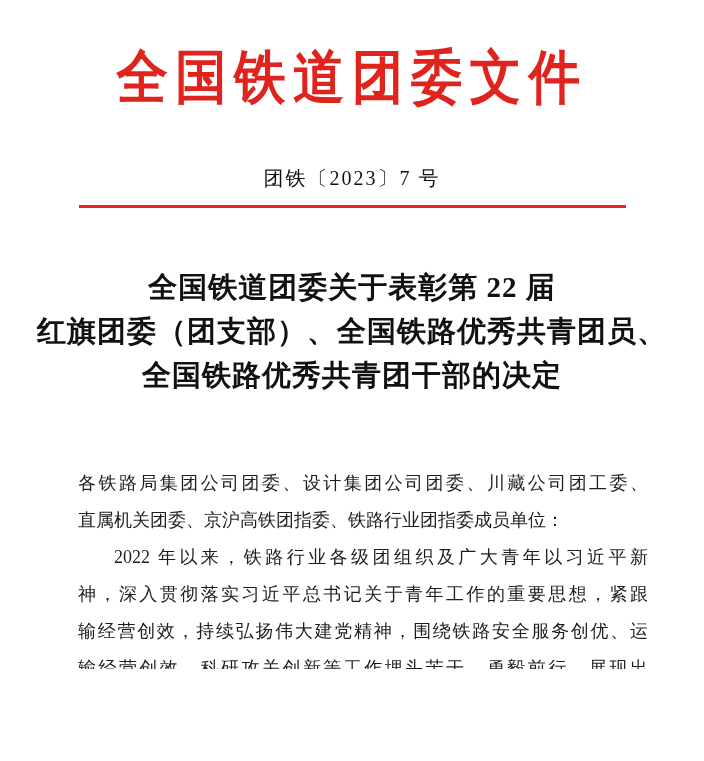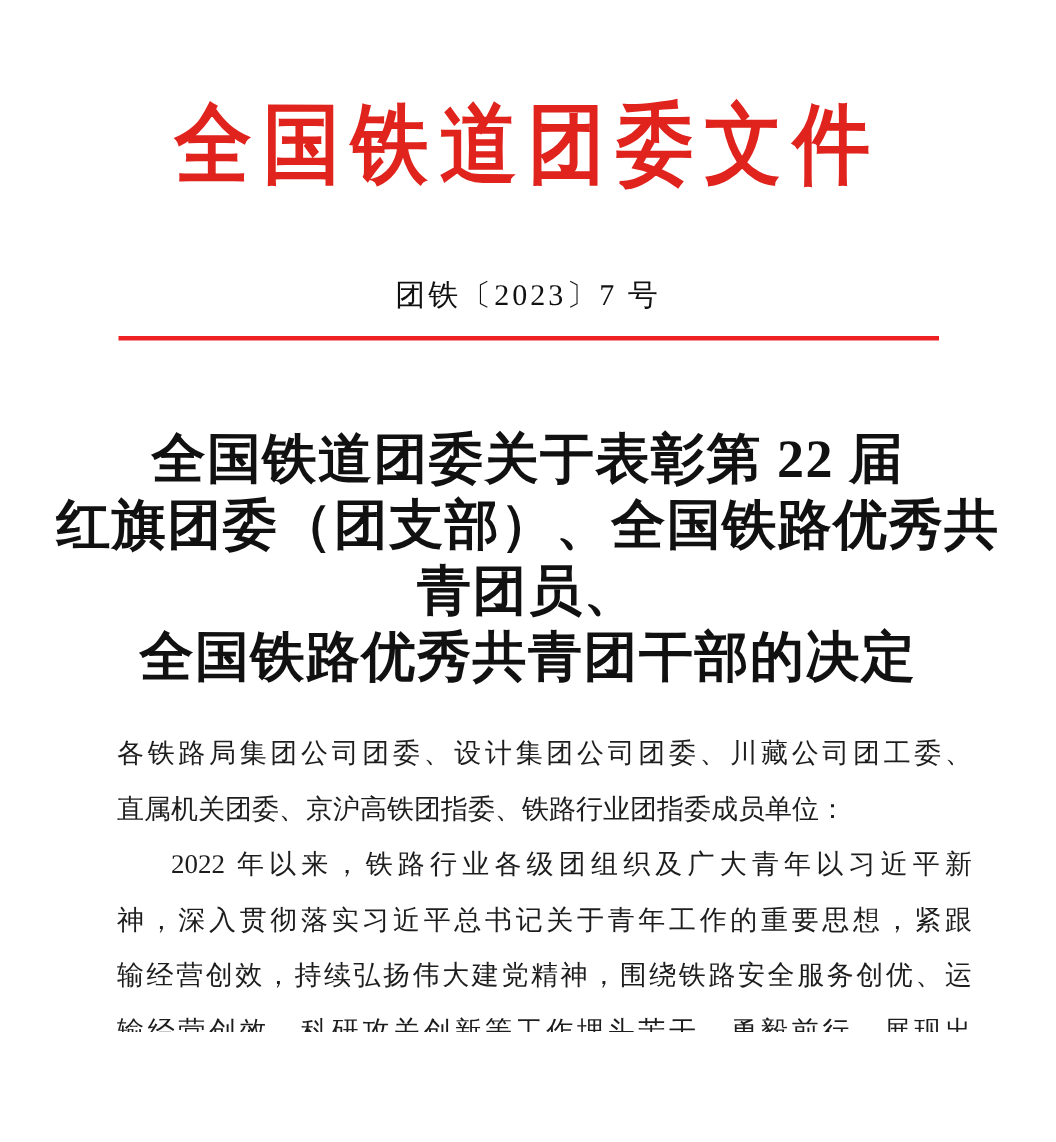--- a/index.html
+++ b/index.html
@@ -8,21 +8,20 @@
     background: #ffffff;
   }
   .page {
     position: relative;
     width: 704px;
     height: 669px;
     background: #ffffff;
     overflow: hidden;
     font-family: "Liberation Serif", "DejaVu Serif", serif;
     color: #1d1d1d;
-    margin-top: 19px;
   }
   .header-title {
     position: absolute;
     top: 40px;
     left: 0;
     width: 100%;
     text-align: center;
     font-size: 54px;
     font-weight: bold;
     letter-spacing: 8px;
@@ -52,21 +51,21 @@
     width: 547px;
     height: 3px;
     background: var(--rule-red, #ed2024);
   }
   .doc-title {
     position: absolute;
     top: 265px;
     left: 30px;
     right: 30px;
     text-align: center;
-    font-size: 36px;
+    font-size: 29px;
     font-weight: bold;
     color: #111111;
     line-height: 44px;
     letter-spacing: 1px;
   }
   .body-text {
     position: absolute;
     top: 465px;
     left: 78px;
     width: 570px;

